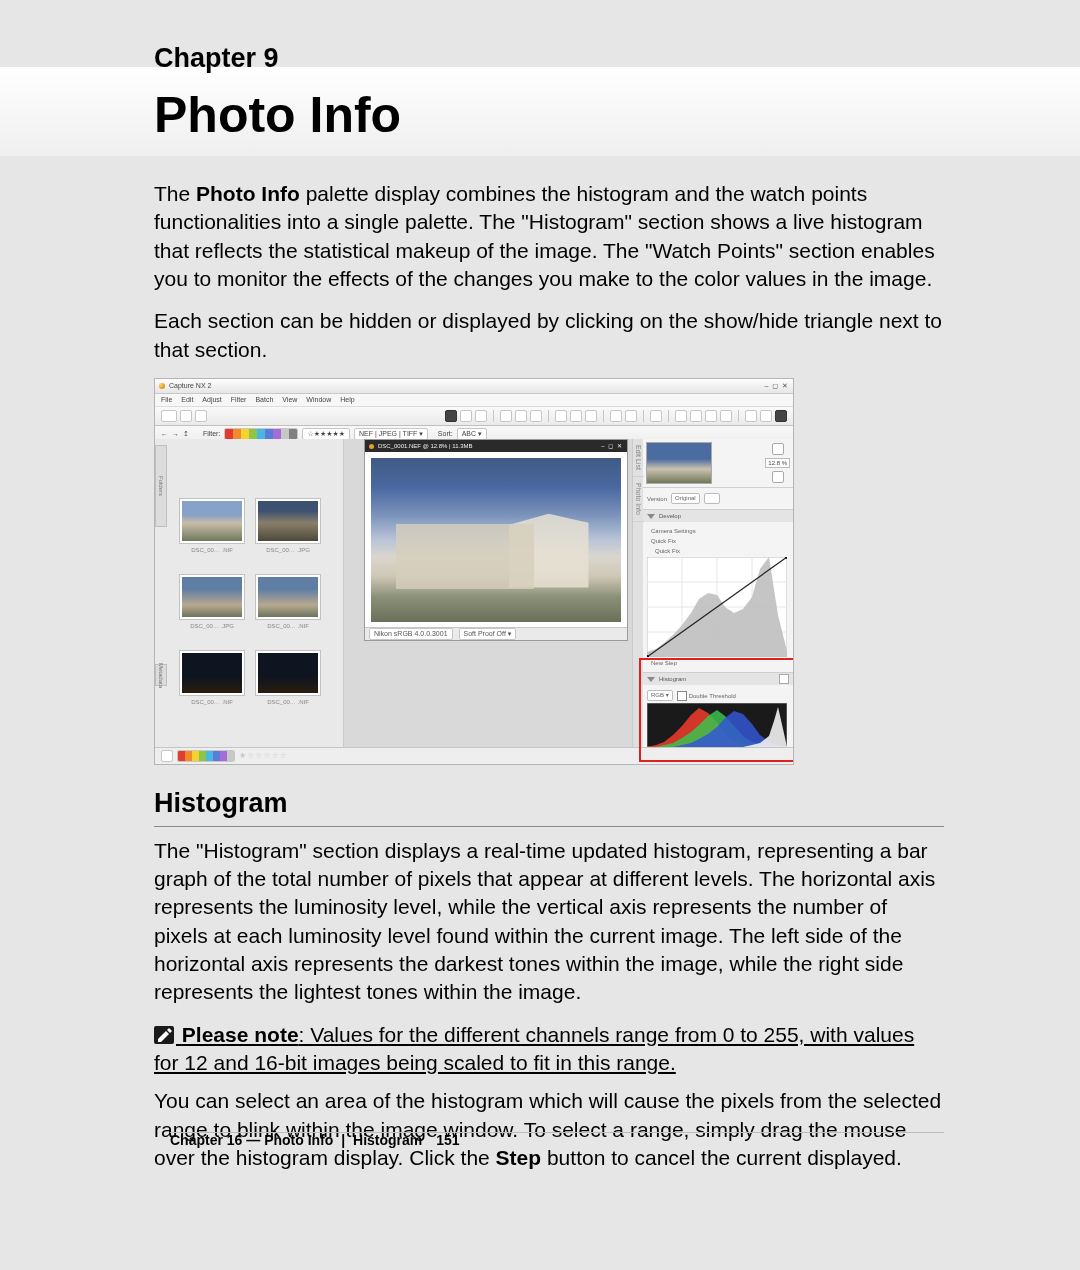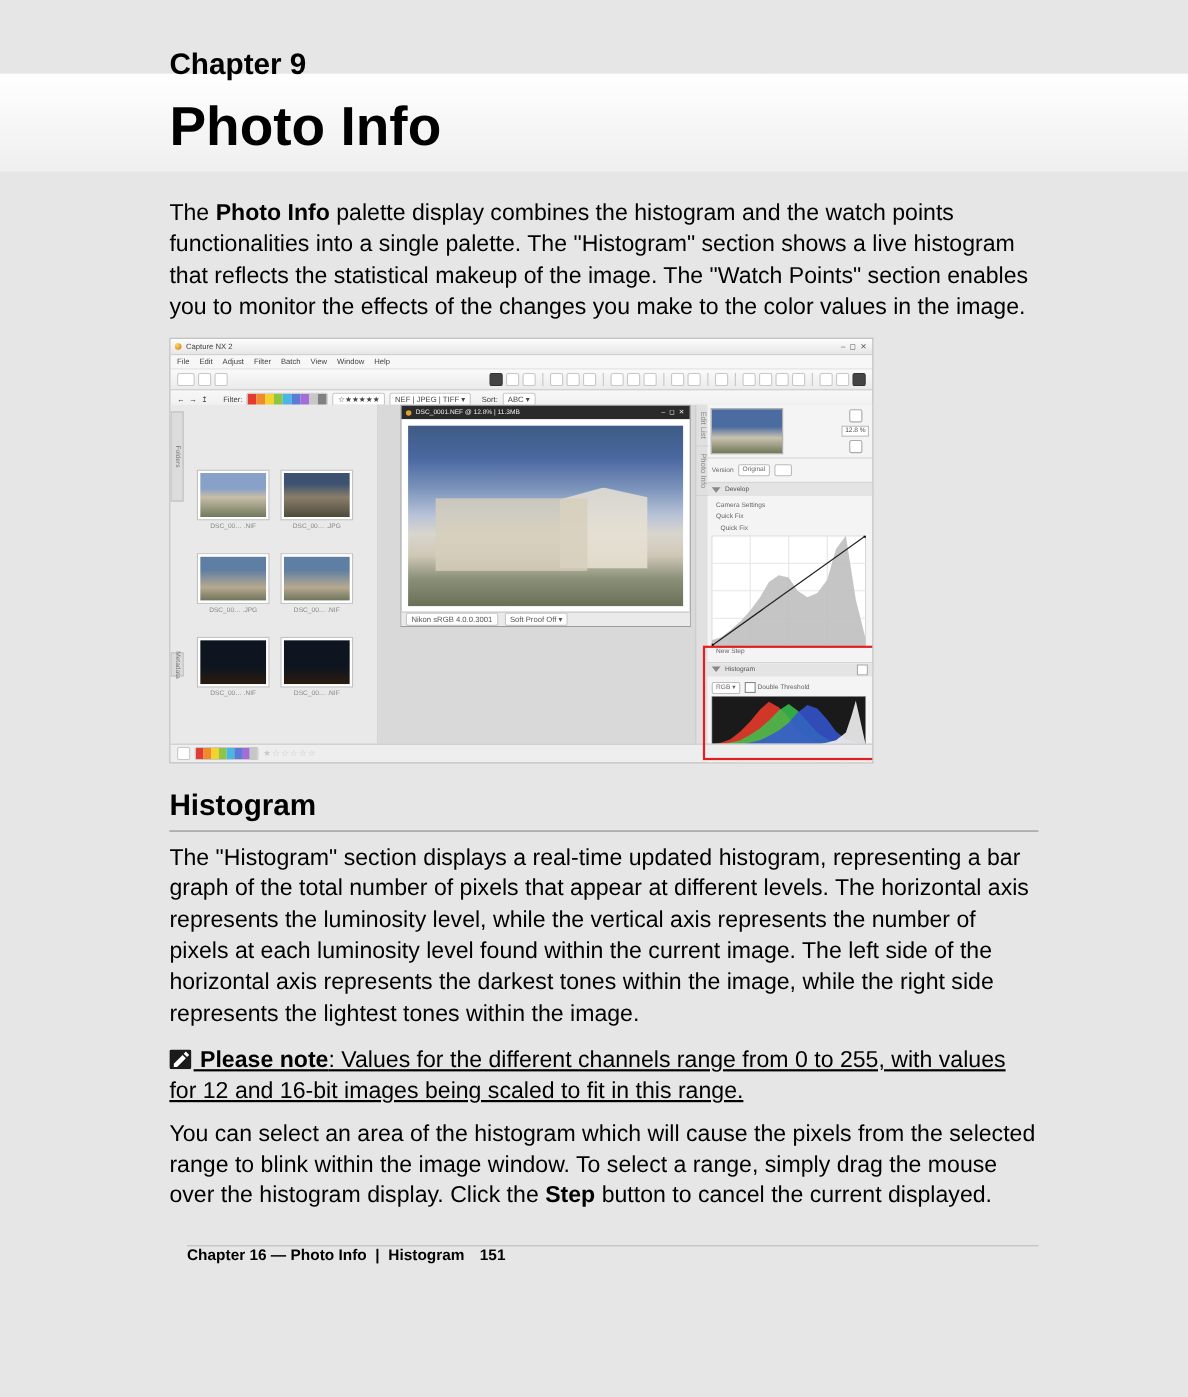--- a/index.html
+++ b/index.html
@@ -351,20 +351,21 @@
 <div class="page">
 
   <div class="header-band"></div>
   <div class="chapter-label">Chapter 9</div>
   <div class="page-title">Photo Info</div>
 
   <div class="body">
     <p>
       <span>The </span><b>Photo Info</b><span> palette display combines the histogram and the watch points functionalities into a single palette. The "Histogram" section shows a live histogram that reflects the statistical makeup of the image. The "Watch Points" section enables you to monitor the effects of the changes you make to the color values in the image.</span>
     </p>
+    <p>Each section can be hidden or displayed by clicking on the show/hide triangle next to that section.</p>
 
     <div class="screenshot">
 
       <div class="titlebar">
         <span class="dot"></span>
         <span>Capture NX 2</span>
         <span class="win-controls">– ◻ ✕</span>
       </div>
 
       <div class="menubar">

